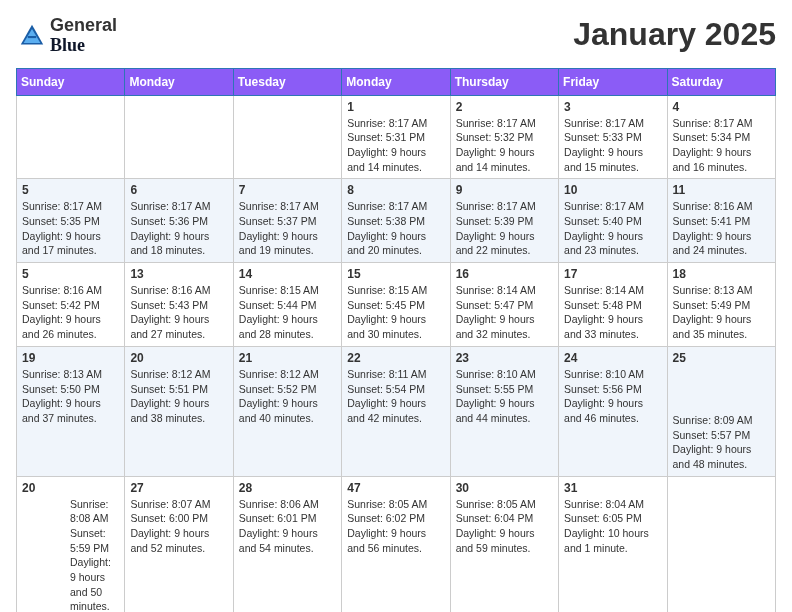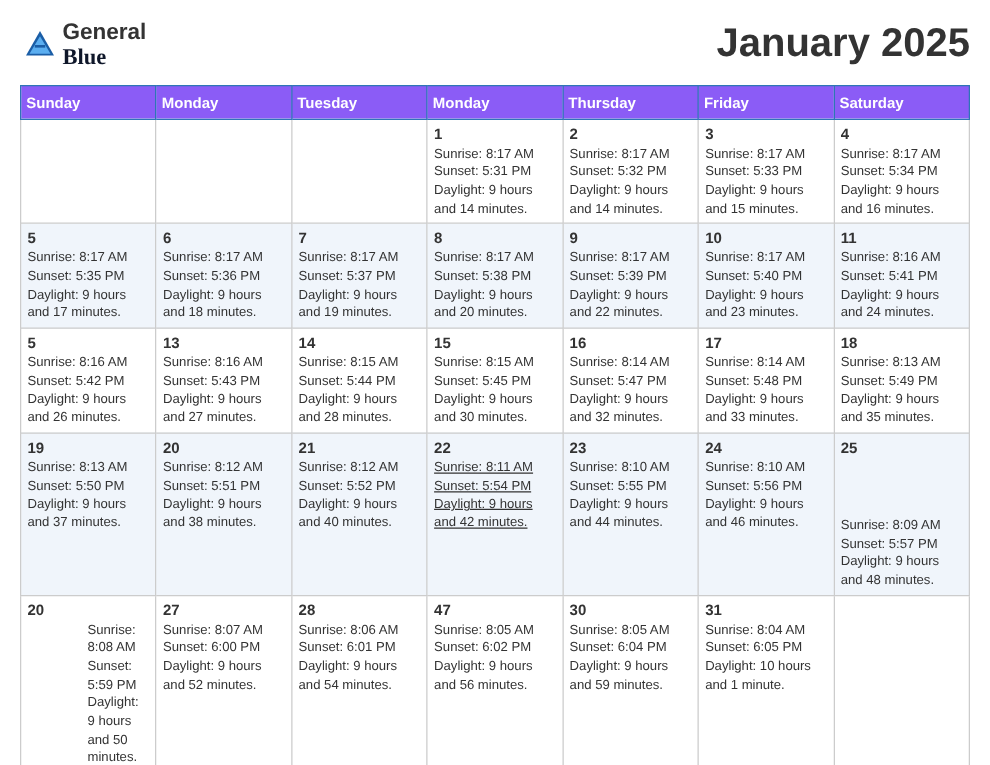--- a/index.html
+++ b/index.html
@@ -251,21 +251,21 @@
 Daylight: 9 hours and 38 minutes.</div>
         </td>
         <td>
           <span class="day-number">21</span>
           <div class="day-info" style="white-space: pre-line;">Sunrise: 8:12 AM
 Sunset: 5:52 PM
 Daylight: 9 hours and 40 minutes.</div>
         </td>
         <td>
           <span class="day-number">22</span>
-          <div class="day-info" style="white-space: pre-line; text-decoration: underline;">Sunrise: 8:11 AM
+          <div class="day-info" style="white-space: pre-line;">Sunrise: 8:11 AM
 Sunset: 5:54 PM
 Daylight: 9 hours and 42 minutes.</div>
         </td>
         <td>
           <span class="day-number">23</span>
           <div class="day-info" style="white-space: pre-line;">Sunrise: 8:10 AM
 Sunset: 5:55 PM
 Daylight: 9 hours and 44 minutes.</div>
         </td>
         <td>

